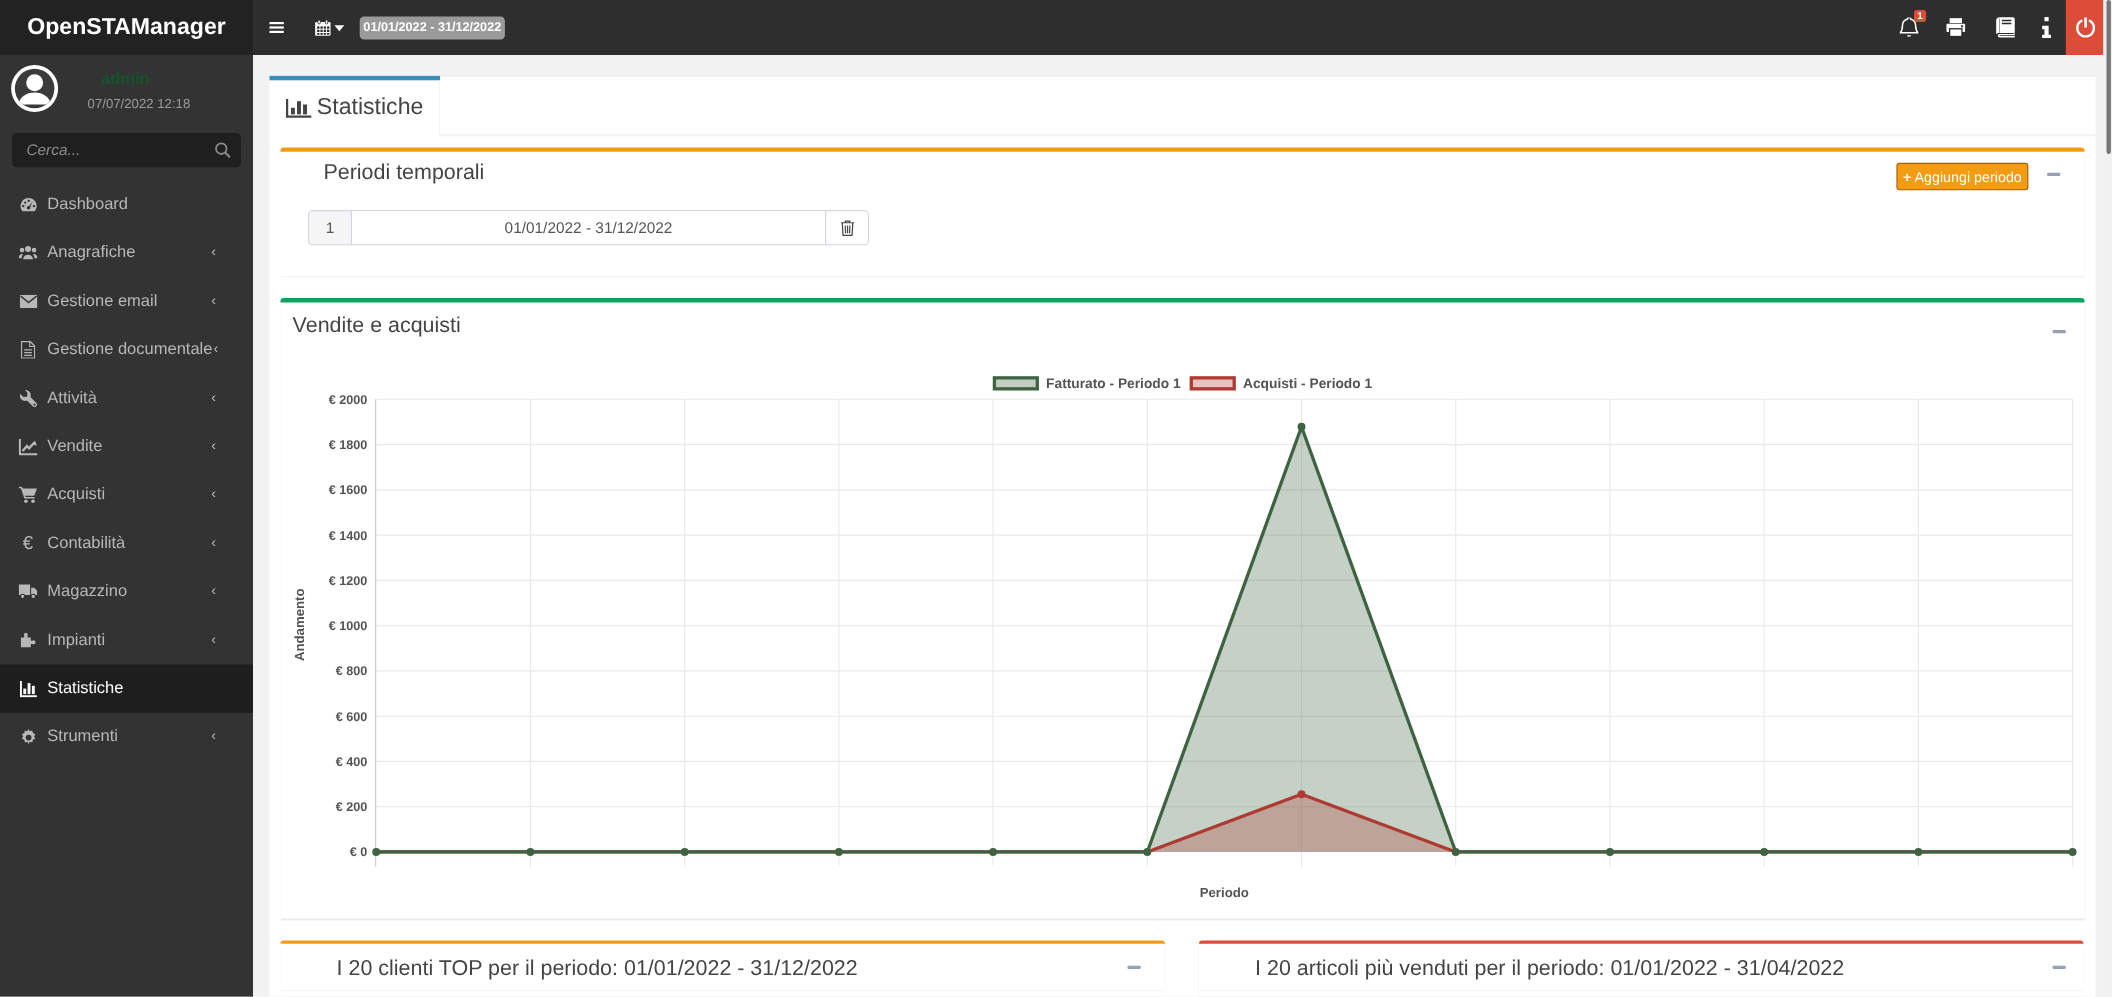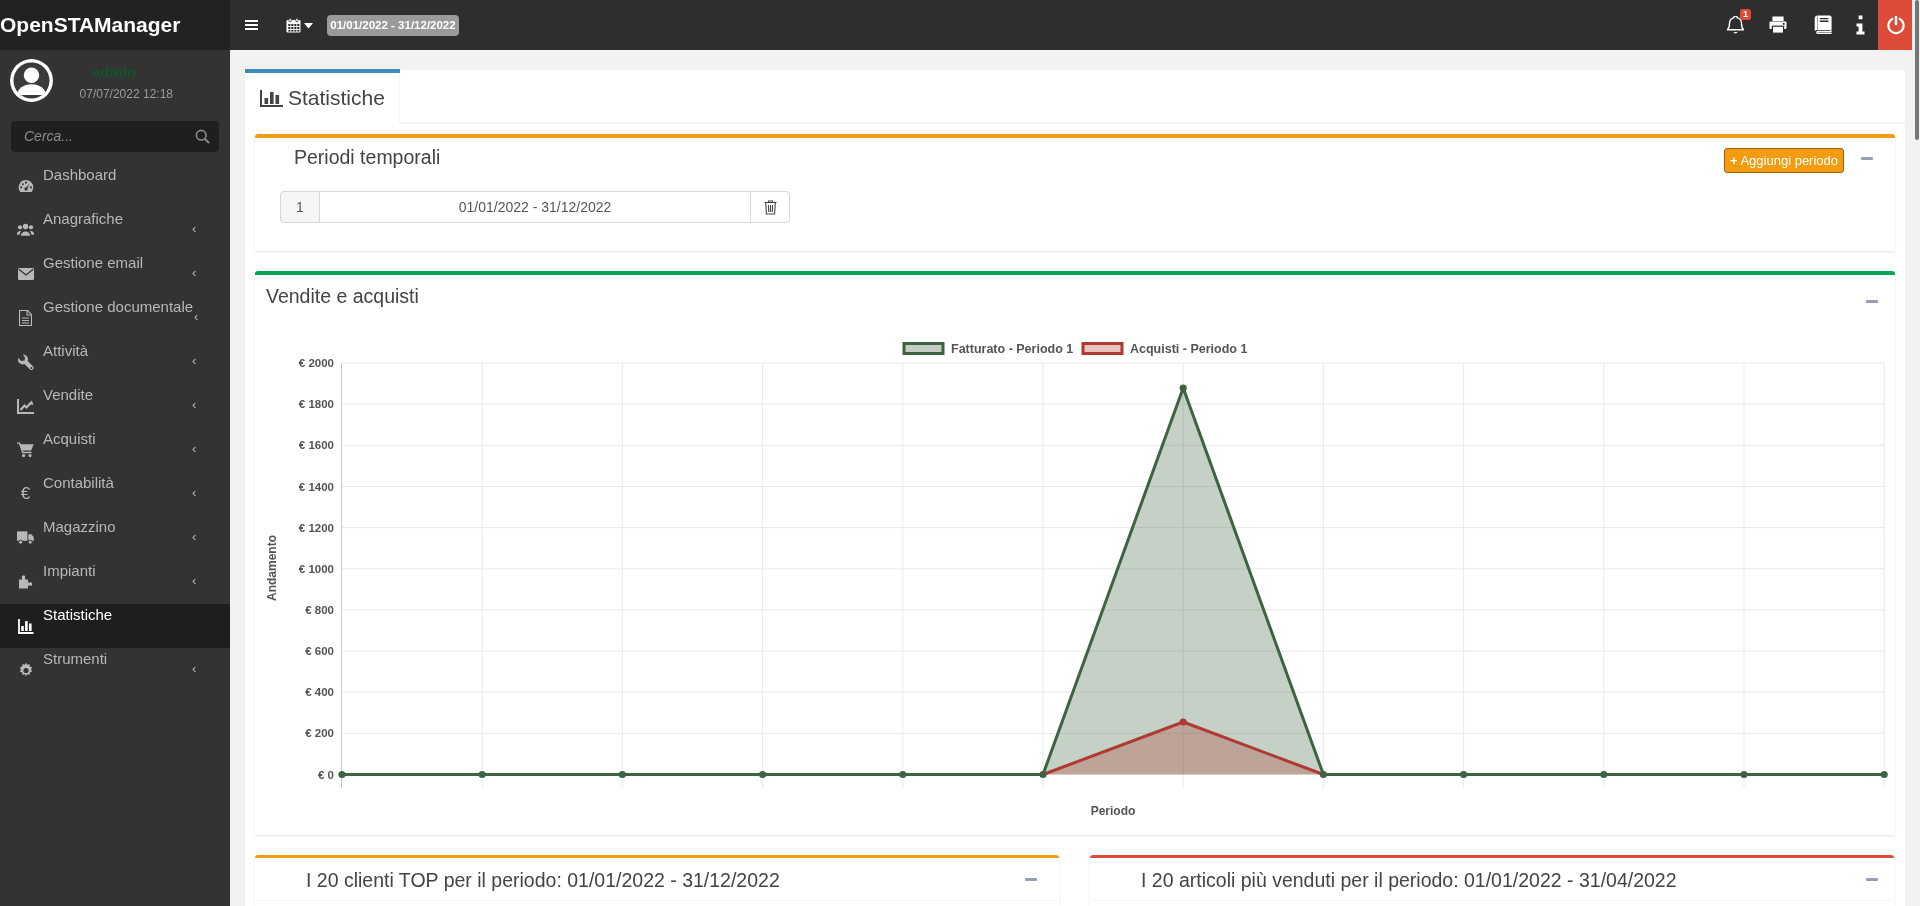--- a/index.html
+++ b/index.html
@@ -2,38 +2,38 @@
 <html><head>
 <meta charset="utf-8">
 <style>
   * { margin:0; padding:0; box-sizing:border-box; }
   html,body { width:1920px; height:906px; overflow:hidden; font-family:"Liberation Sans", sans-serif; background:#f2f2f2; }
   .abs { position:absolute; }
 
   
   #navbar { position:absolute; left:0; top:0; width:1920px; height:50px; background:#2e2e2e; }
   #logo { position:absolute; left:0; top:0; width:230px; height:50px; background:#222222; color:#fff;
-          font-size:21px; font-weight:bold; line-height:50px; }
+          font-size:21px; font-weight:bold; text-align:center; line-height:50px; }
   #hamburger div { position:absolute; left:245px; width:13px; height:2.4px; background:#fff; }
   #datebadge { position:absolute; left:327px; top:15px; width:132px; height:21px; background:#9a9a9a; white-space:nowrap;
                border-radius:4px; color:#fff; font-size:11.5px; font-weight:bold; text-align:center; line-height:21px; }
   #powerbox { position:absolute; left:1878px; top:0; width:37px; height:50px; background:#dd4b39; }
   #notifbadge { position:absolute; left:1740px; top:9px; width:11px; height:11px; background:#dd4b39; border-radius:2.5px;
                 color:#fff; font-size:9px; font-weight:bold; text-align:center; line-height:11px; }
 
   
   #sidebar { position:absolute; left:0; top:50px; width:230px; height:856px; background:#333333; }
   #adminname { position:absolute; left:55px; top:63px; width:118px; text-align:center; color:#14532d; font-size:15px; font-weight:bold; }
   #admindate { position:absolute; left:55px; top:87px; width:118px; text-align:right; color:#9b9b9b; font-size:12px; }
   #searchbox { position:absolute; left:11px; top:121px; width:208px; height:31px; background:#1f1f1f; border-radius:4px;
                color:#8b8b8b; font-size:14px; line-height:31px; padding-left:13px;font-style:italic; }
   #menu { position:absolute; left:0; top:164px; width:230px; }
   .mi { position:relative; width:230px; height:44px; color:#b8b8b8; font-size:15px; }
   .mi .ic { position:absolute; left:17px; top:14px; width:17px; height:16px; display:flex; align-items:center; justify-content:center; }
-  .mi .tx { position:absolute; left:43px; top:2px; }
+  .mi .tx { position:absolute; left:43px; top:13px; }
   .mi .ch { position:absolute; left:192px; top:13px; font-size:13px; color:#b8b8b8; }
   .mi.active { background:#1e1e1e; color:#fff; }
 
   
   #whitepanel { position:absolute; left:245px; top:70px; width:1660px; height:836px; background:#fff; }
   #tabblue { position:absolute; left:245px; top:69px; width:155px; height:3.5px; background:#3c8dbc; }
   #tabsep  { position:absolute; left:399px; top:73px; width:1px; height:50px; background:#f4f4f4; }
   #tabborder { position:absolute; left:400px; top:122px; width:1505px; height:1.5px; background:#f4f4f4; }
   #tablabel { position:absolute; left:288px; top:86px; font-size:21px; color:#444; }
 

